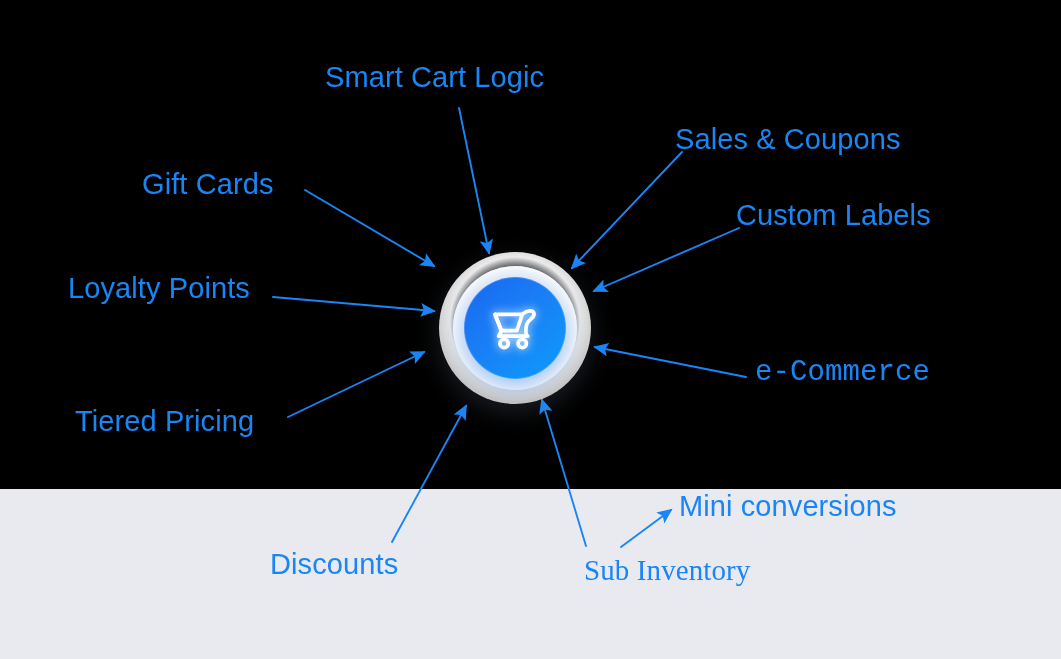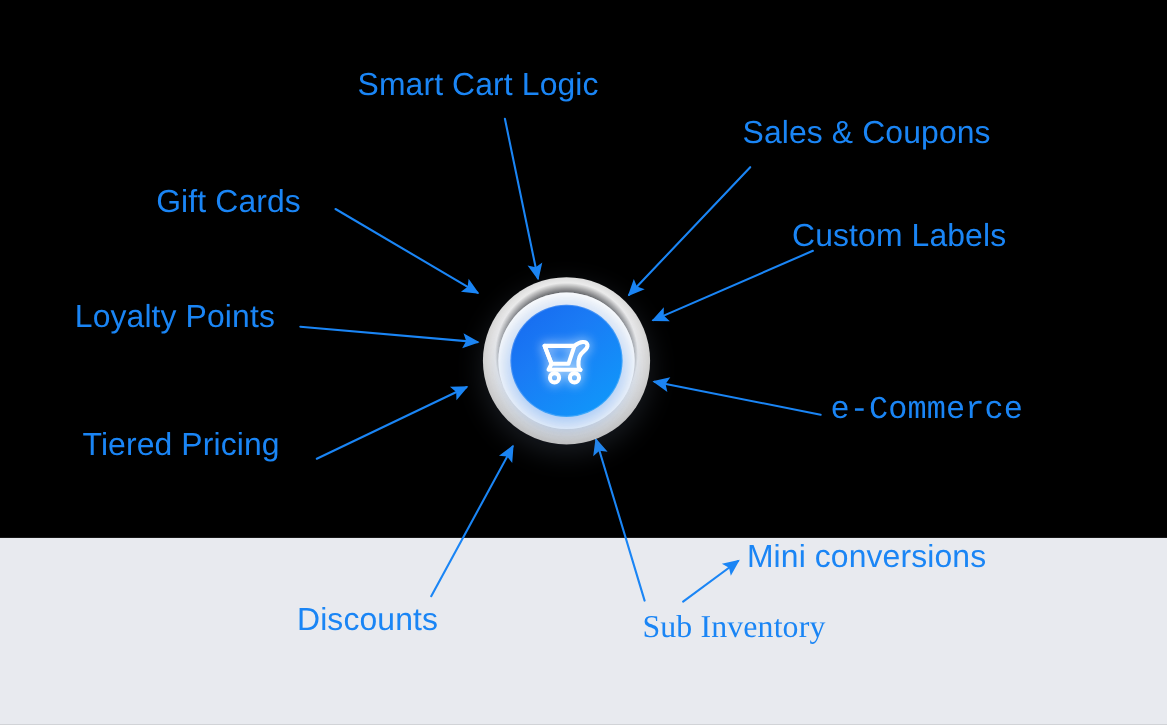--- a/index.html
+++ b/index.html
@@ -135,24 +135,24 @@
           <path d="M40 17 C 46 12, 52 12, 53 16 C 54 21, 47 22, 45 28 C 43 34, 44 40, 46 41"></path>
           <circle cx="20" cy="49" r="4.6"></circle>
           <circle cx="40" cy="49" r="4.6"></circle>
         </g>
       </svg>
     </div>
   </div>
 
   <div id="label-layer">
       <div class="node-label" style="left: 325px; top: 63px;">Smart Cart Logic</div>
-      <div class="node-label" style="left: 675px; top: 107px;">Sales &amp; Coupons</div>
+      <div class="node-label" style="left: 675px; top: 125px;">Sales &amp; Coupons</div>
       <div class="node-label" style="left: 142px; top: 170px;">Gift Cards</div>
-      <div class="node-label" style="left: 720px; top: 201px;">Custom Labels</div>
+      <div class="node-label" style="left: 736px; top: 201px;">Custom Labels</div>
       <div class="node-label" style="left: 68px; top: 274px;">Loyalty Points</div>
       <div class="node-label" style="left: 755px; top: 358px; font-family: Liberation Mono, monospace;">e-Commerce</div>
-      <div class="node-label" style="left: 75px; top: 391px;">Tiered Pricing</div>
+      <div class="node-label" style="left: 75px; top: 407px;">Tiered Pricing</div>
       <div class="node-label" style="left: 270px; top: 550px;">Discounts</div>
       <div class="node-label" style="left: 584px; top: 556px; font-family: Liberation Serif, serif;">Sub Inventory</div>
       <div class="node-label" style="left: 679px; top: 492px;">Mini conversions</div>
     </div>
 
 </div>
 
 </body></html>

